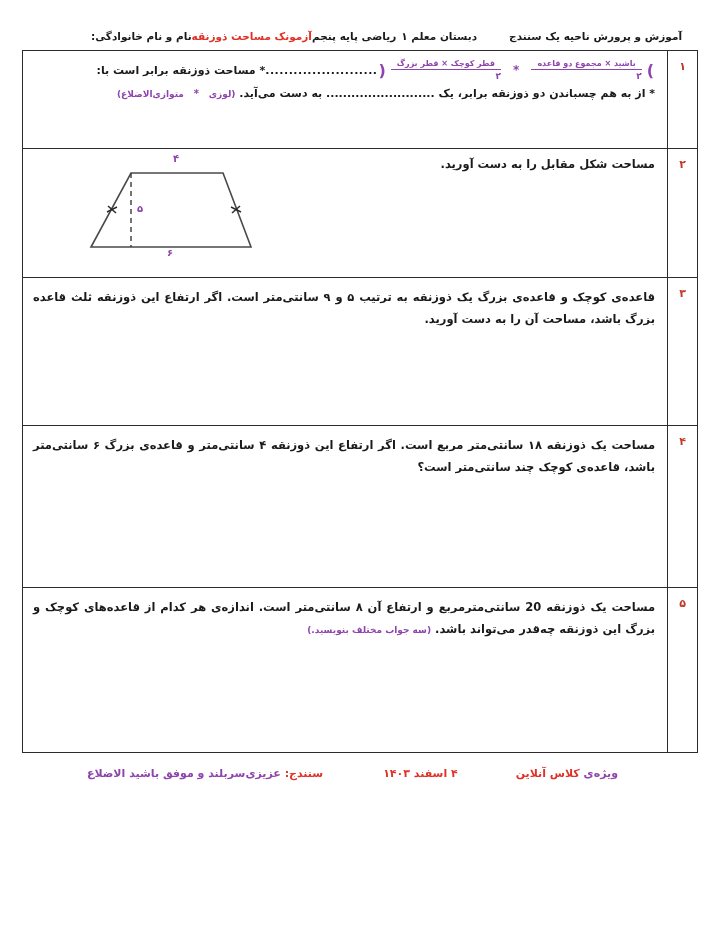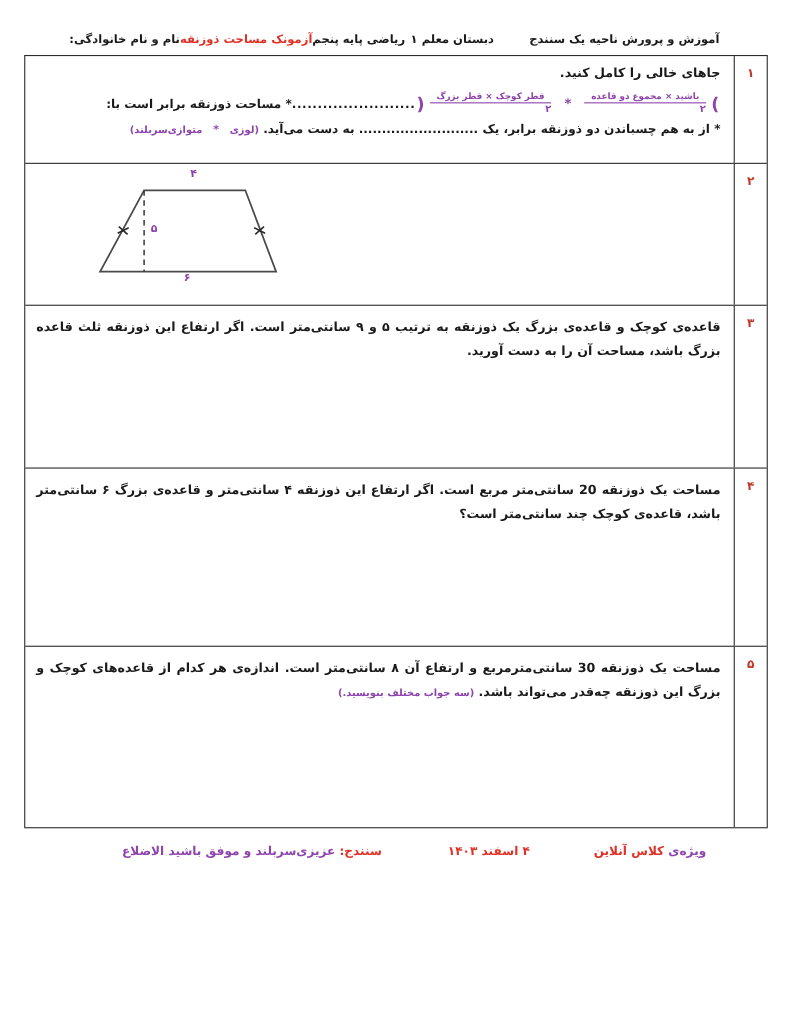--- a/index.html
+++ b/index.html
@@ -33,21 +33,21 @@
     padding: 30px 22px 8px 22px;
     font-size: 10.5px;
     font-weight: bold;
     gap: 0px;
     white-space: nowrap;
   }
   .hdr-name { color: #1a1a1a; margin-left: 150px; }
   .hdr-title { color: #e03127; }
   .hdr-subject { color: #1a1a1a; margin-right: 5px; }
   .hdr-school { color: #1a1a1a; margin-right: 32px; text-align: right; }
-  .hdr-office { color: #1a1a1a; margin-right: 44px; }
+  .hdr-office { color: #1a1a1a; margin-right: 16px; }
 
   
   .sheet {
     margin: 0 22px;
     border: 1.2px solid #2b2b2b;
     width: 676px;
     box-sizing: border-box;
     background: #fff;
   }
   .row {
@@ -168,42 +168,41 @@
     align-items: baseline;
     padding: 14px 30px 0 30px;
     font-size: 11px;
     font-weight: bold;
     white-space: nowrap;
   }
   .f-motto { color: #8e44ad; }
   .f-designer { color: #e03127; margin-right: 60px; }
   .f-designer .nm { color: #8e44ad; }
   .f-date { color: #e03127; margin-right: 58px; }
-  .f-class { color: #e03127; margin-right: 48px; }
+  .f-class { color: #e03127; margin-right: 72px; }
   .f-class .vij { color: #8e44ad; }
 </style>
 </head>
 <body>
 
 <div class="page">
 
   <div class="header">
     <span class="hdr-office">آموزش و پرورش ناحیه یک سنندج</span>
     <span class="hdr-school">دبستان معلم ۱</span>
     <span class="hdr-subject">ریاضی پایه پنجم</span>
     <span class="hdr-title">آزمونک مساحت ذوزنقه</span>
     <span class="hdr-name">نام و نام خانوادگی:</span>
   </div>
 
   <div class="sheet">
 
     <div class="row r1">
       <div class="num-cell">۱</div>
       <div class="body-cell">
-        <div class="q-title">جاهای خالی را کامل کنید.</div>
 
         <div class="fill-line">
           <span class="paren">)</span>
           <span class="frac">
             <span class="top">باشید × مجموع دو قاعده</span>
             <span class="bar"></span>
             <span class="bot">۲</span>
           </span>
           <span class="star">*</span>
           <span class="frac">
@@ -213,28 +212,29 @@
           </span>
           <span class="paren">(</span>
           <span class="dots">........................</span>
           <span class="lead">* مساحت ذوزنقه برابر است با: </span>
         </div>
 
         <div class="fill-line2">
           <span>* از به هم چسباندن دو ذوزنقه برابر، یک </span><span class="dots">..........................</span><span> به دست می‌آید.</span>
           <span class="opt">(لوزی</span>
           <span class="opt-star">*</span>
-          <span class="opt">متوازی‌سربلند)</span>
+          <span class="opt">متوازی‌الاضلاع)</span>
         </div>
       </div>
     </div>
 
     <div class="row r2">
       <div class="num-cell">۲</div>
       <div class="body-cell">
+        <div class="q-title">مساحت شکل مقابل را به دست آورید.</div>
 
         <div class="fig-wrap">
           <svg width="190" height="108" viewBox="0 0 190 108">
 
             <polygon points="48,18 140,18 168,92 8,92" fill="none" stroke="#4a4a4a" stroke-width="1.6"></polygon>
 
             <line x1="48" y1="18" x2="48" y2="92" stroke="#3a3a3a" stroke-width="1.4" stroke-dasharray="5,4"></line>
 
             <line x1="24" y1="57" x2="34" y2="52" stroke="#2b2b2b" stroke-width="1.5"></line>
             <line x1="25" y1="51" x2="33" y2="58" stroke="#2b2b2b" stroke-width="1.5"></line>
@@ -252,28 +252,28 @@
     <div class="row r3">
       <div class="num-cell">۳</div>
       <div class="body-cell">
         <div class="q-text">قاعده‌ی کوچک و  قاعده‌ی بزرگ یک ذوزنقه به ترتیب ۵ و ۹ سانتی‌متر است. اگر ارتفاع این ذوزنقه ثلث قاعده بزرگ باشد، مساحت آن را به دست آورید.</div>
       </div>
     </div>
 
     <div class="row r4">
       <div class="num-cell">۴</div>
       <div class="body-cell">
-        <div class="q-text">مساحت یک ذوزنقه 20 سانتی‌متر مربع است. اگر ارتفاع این ذوزنقه ۴ سانتی‌متر و قاعده‌ی بزرگ ۶ سانتی‌متر باشد، قاعده‌ی کوچک چند سانتی‌متر است؟</div>
+        <div class="q-text">مساحت یک ذوزنقه ۱۸ سانتی‌متر مربع است. اگر ارتفاع این ذوزنقه ۴ سانتی‌متر و قاعده‌ی بزرگ ۶ سانتی‌متر باشد، قاعده‌ی کوچک چند سانتی‌متر است؟</div>
       </div>
     </div>
 
     <div class="row r5">
       <div class="num-cell">۵</div>
       <div class="body-cell">
-        <div class="q-text"><span>مساحت یک ذوزنقه 30 سانتی‌مترمربع و ارتفاع آن ۸ سانتی‌متر است. اندازه‌ی هر کدام از قاعده‌های کوچک و بزرگ این ذوزنقه چه‌قدر می‌تواند باشد.</span> <span class="hint">(سه جواب مختلف بنویسید.)</span></div>
+        <div class="q-text"><span>مساحت یک ذوزنقه 20 سانتی‌مترمربع و ارتفاع آن ۸ سانتی‌متر است. اندازه‌ی هر کدام از قاعده‌های کوچک و بزرگ این ذوزنقه چه‌قدر می‌تواند باشد.</span> <span class="hint">(سه جواب مختلف بنویسید.)</span></div>
       </div>
     </div>
 
   </div>
 
   <div class="footer">
     <span class="f-class"><span class="vij">ویژه‌ی</span> <span>کلاس آنلاین</span></span>
     <span class="f-date">۴ اسفند ۱۴۰۳</span>
     <span class="f-designer"><span>سنندج:</span> <span class="nm">عزیزی</span></span>
     <span class="f-motto">سربلند و موفق باشید الاضلاع</span>

